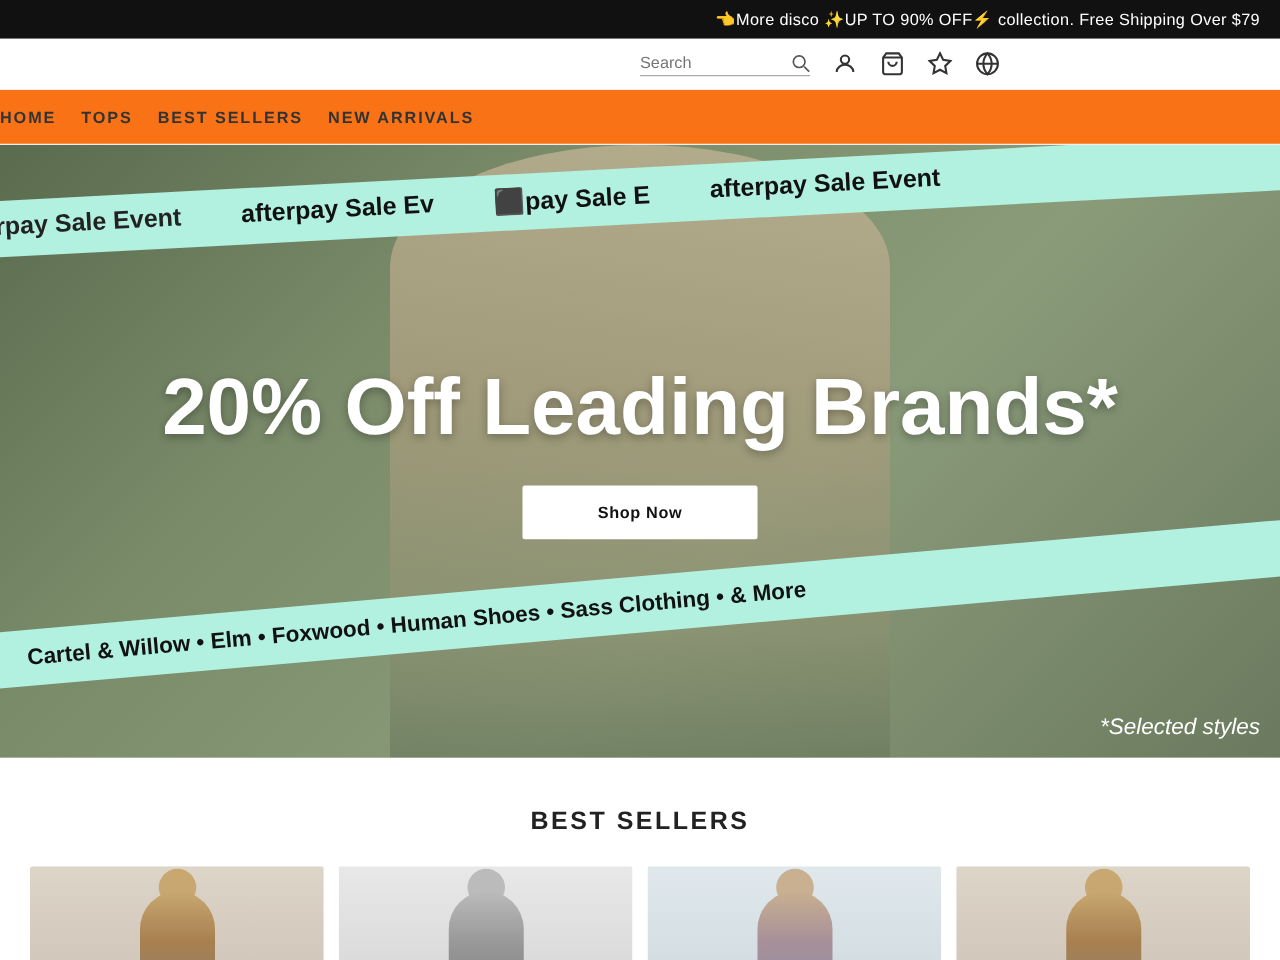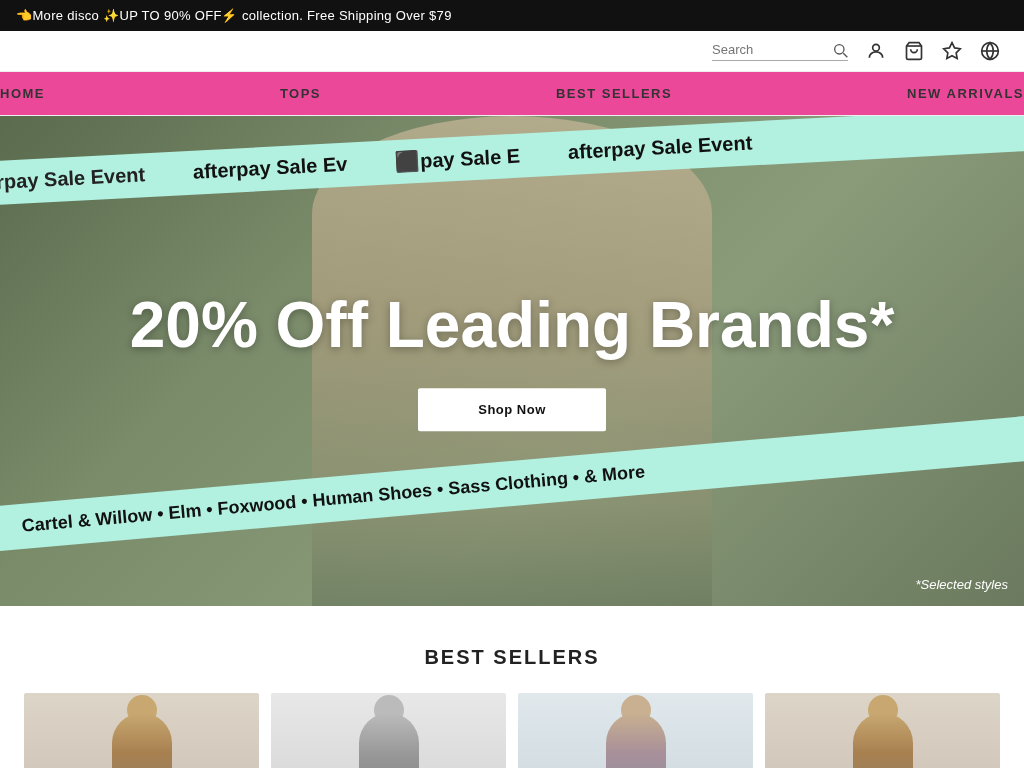--- a/index.html
+++ b/index.html
@@ -2,21 +2,21 @@
 <html><head>
   <meta charset="utf-8">
   <style>
     * { margin: 0; padding: 0; box-sizing: border-box; }
     body { font-family: Arial, sans-serif; width: 1024px; overflow-x: hidden; background: #fff; }
 
     
     .announcement-bar {
       background: #111;
       color: #fff;
-      text-align: left;
+      text-align: right;
       font-size: 13px;
       padding: 8px 16px;
       letter-spacing: 0.3px;
     }
 
     
     .header {
       display: flex;
       align-items: center;
       justify-content: space-between;
@@ -25,21 +25,21 @@
       background: #fff;
     }
     .header-logo {
       flex: 1;
       display: flex;
       align-items: center;
     }
     .header-search {
       flex: 1;
       display: flex;
-      justify-content: flex-end;
+      justify-content: flex-start;
       align-items: center;
       gap: 18px;
     }
     .search-box {
       display: flex;
       align-items: center;
       border-bottom: 1px solid #aaa;
       padding-bottom: 2px;
     }
     .search-box input {
@@ -57,25 +57,25 @@
       font-size: 18px;
       color: #333;
       display: flex;
       align-items: center;
       justify-content: center;
     }
 
     
     .nav {
       display: flex;
-      justify-content: space-between;
+      justify-content: flex-start;
       gap: 20px;
       padding: 14px 0;
       border-bottom: 1px solid #eee;
-      background: #ec4899;
+      background: #f97316;
     }
     .nav-item {
       font-size: 13px;
       font-weight: 600;
       letter-spacing: 1.5px;
       color: #333;
       text-transform: uppercase;
       cursor: pointer;
       text-decoration: none;
     }
@@ -179,21 +179,21 @@
       border-radius: 2px;
       letter-spacing: 0.5px;
     }
 
     
     .selected-styles {
       position: absolute;
       bottom: 14px;
       right: 16px;
       color: #fff;
-      font-size: 13px;
+      font-size: 18px;
       font-style: italic;
       z-index: 4;
     }
 
     
     .best-sellers {
       padding: 40px 24px 20px;
       text-align: center;
     }
     .best-sellers-title {

